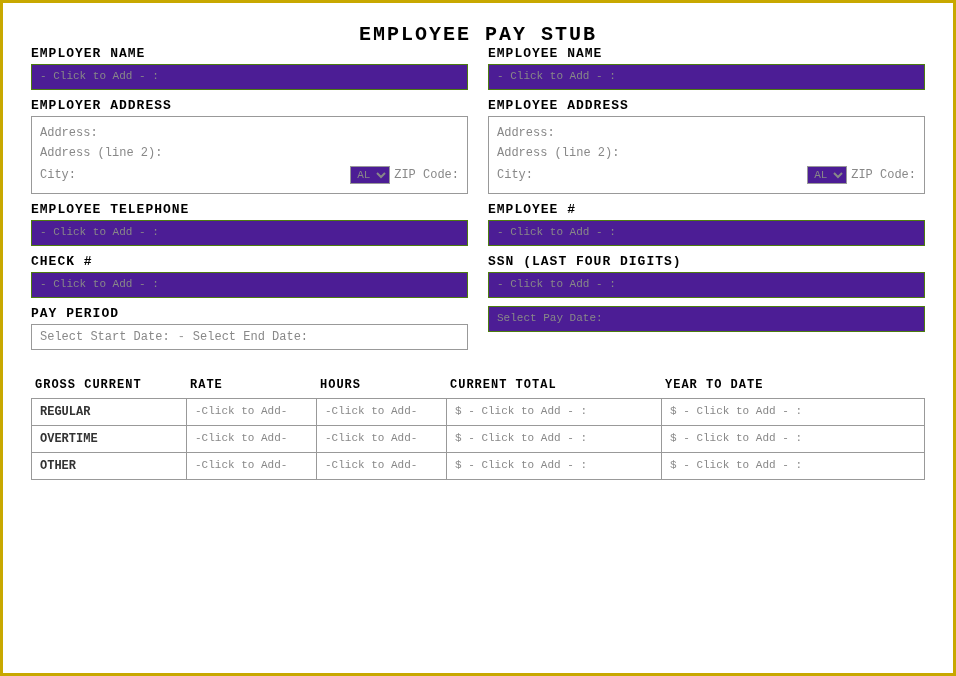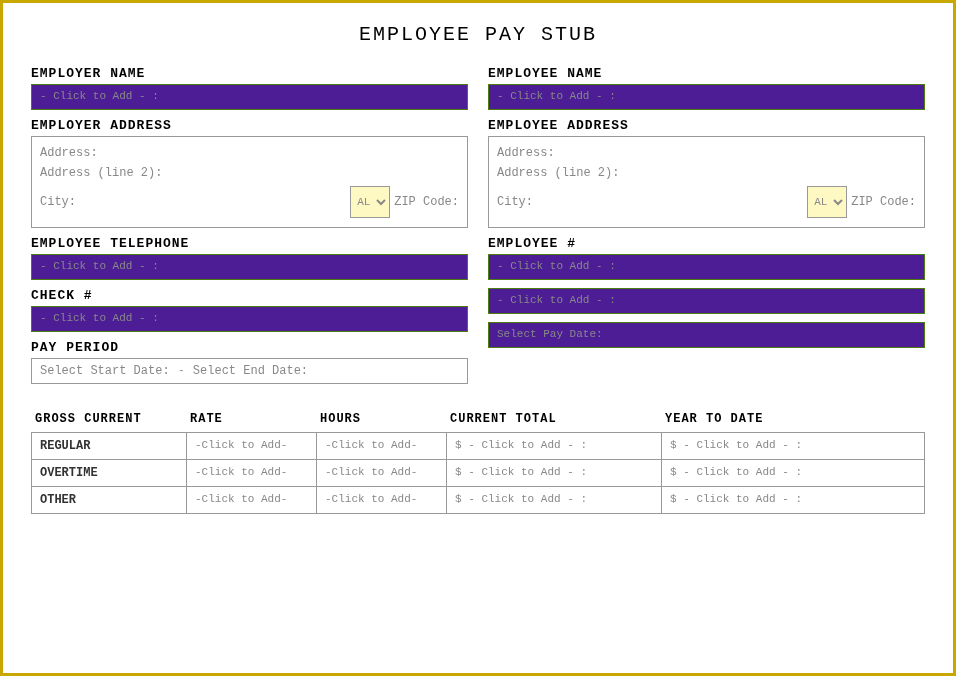--- a/index.html
+++ b/index.html
@@ -22,23 +22,22 @@
       height: 676px;
       background: white;
       border: 3px solid #c8a800;
       padding: 20px 28px;
       position: relative;
     }
 
     .page-title {
       text-align: center;
       font-size: 20px;
-      font-weight: normal;
+      font-weight: bold;
       letter-spacing: 2px;
-      margin-bottom: 20px;
       font-family: 'Courier New', Courier, monospace;
     }
 
     .main-grid {
       display: grid;
       grid-template-columns: 1fr 1fr;
       gap: 0 20px;
     }
 
     .section-label {
@@ -86,24 +85,24 @@
       font-size: 12px;
       justify-content: center;
     }
 
     .address-city-row .city-label {
       flex: 1;
     }
 
     .state-select {
       border: 1px solid #999;
-      background: #fef9c3;
+      background: #4c1d95;
       font-family: 'Courier New', Courier, monospace;
       font-size: 11px;
-      padding: 8px 2px;
+      padding: 1px 2px;
       margin: 0 4px;
       color: #888;
     }
 
     .zip-label {
       color: #888;
       font-size: 12px;
     }
 
     .pay-period-box {
@@ -270,20 +269,21 @@
           </div>
         </div>
       </div>
 
       <div class="section-block">
         <div class="section-label">EMPLOYEE #</div>
         <div class="input-box">- Click to Add - :</div>
       </div>
 
       <div class="section-block">
+        <div class="section-label">SSN (LAST FOUR DIGITS)</div>
         <div class="input-box">- Click to Add - :</div>
       </div>
 
       <div class="section-block">
         <div class="input-box">Select Pay Date:</div>
       </div>
 
     </div>
 
   </div>

